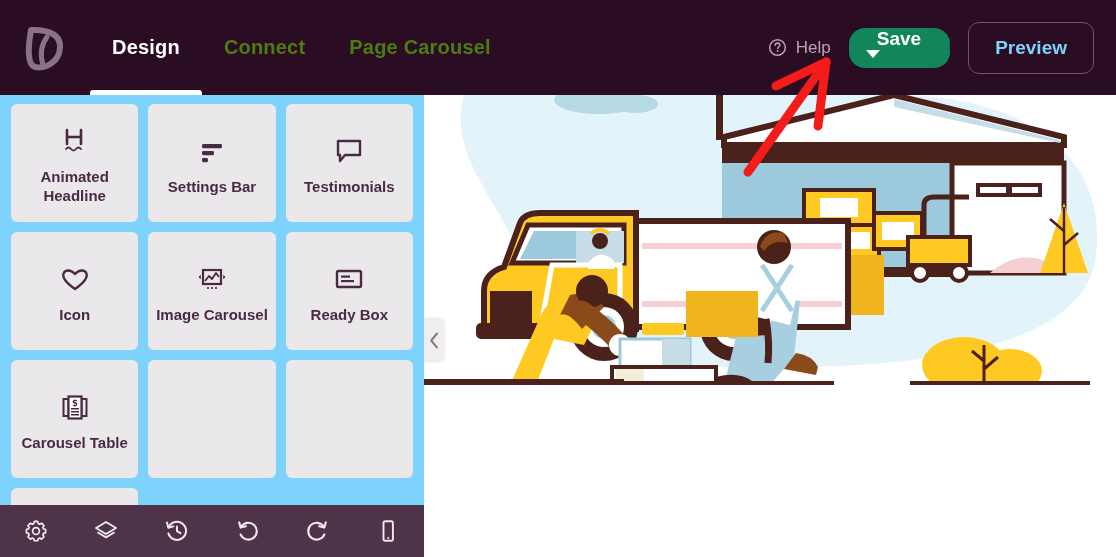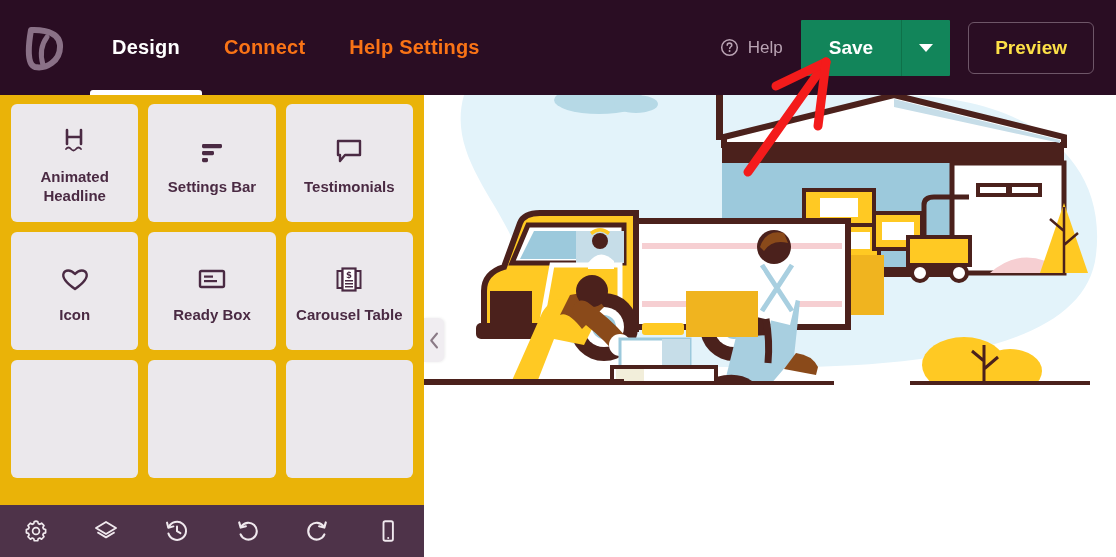--- a/index.html
+++ b/index.html
@@ -22,21 +22,21 @@
     width: 90px; height: 95px;
     display: flex; align-items: center; justify-content: center;
     flex: 0 0 90px;
   }
   .nav-tabs { display: flex; align-items: stretch; height: 95px; }
   .nav-tab {
     position: relative;
     display: flex; align-items: center; justify-content: center;
     padding: 0 22px;
     height: 95px;
-    color: #f97316;
+    color: #4d7c0f;
     font-size: 20px;
     font-weight: bold;
     letter-spacing: .2px;
     white-space: nowrap;
     cursor: pointer;
   }
   .nav-tab.active { color: #ffffff; }
   .nav-tab.active::after {
     content: "";
     position: absolute; left: 0; right: 0; bottom: 0;
@@ -50,23 +50,24 @@
     padding-right: 22px;
   }
   .help-btn {
     display: flex; align-items: center; gap: 9px;
     color: #b9a3b3; font-size: 17px; cursor: pointer;
     white-space: nowrap;
   }
   .save-group {
     display: flex; align-items: stretch;
     background: #12855a;
-    border-radius: 1px;
+    border-radius: 16px;
     overflow: hidden;
-    height: 56px;
+    height: 40px;
+    flex-direction: column;
   }
   .save-main {
     display: flex; align-items: center; justify-content: center;
     color: #fff; font-size: 19px; font-weight: bold;
     padding: 0 28px; cursor: pointer;
     border-right: 1px solid #0e7149;
     white-space: nowrap;
   }
   .save-caret {
     display: flex; align-items: center; justify-content: center;
@@ -74,30 +75,30 @@
   }
   .caret-tri {
     width: 0; height: 0;
     border-left: 7px solid transparent;
     border-right: 7px solid transparent;
     border-top: 8px solid #fff;
   }
   .preview-btn {
     display: flex; align-items: center; justify-content: flex-end;
     height: 52px; padding: 0 26px;
-    border: 1px solid #6e5668; border-radius: 6px;
-    color: #fde047; font-size: 19px; font-weight: bold;
+    border: 1px solid #6e5668; border-radius: 11px;
+    color: #7dd3fc; font-size: 19px; font-weight: bold;
     cursor: pointer; white-space: nowrap;
   }
 
   
   .sidebar {
     position: absolute; top: 95px; left: 0;
     width: 424px; height: 462px;
-    background: #eab308;
+    background: #7dd3fc;
     overflow: hidden;
   }
   .widget-grid {
     display: grid;
     grid-template-columns: repeat(3, 1fr);
     gap: 10px;
     padding: 9px 11px 0 11px;
   }
   .widget-card {
     background: #ebe8ec;
@@ -185,21 +186,21 @@
     </div>
 
     <div class="nav-tabs">
       <div class="nav-tab active">
         <span>Design</span>
       </div>
       <div class="nav-tab">
         <span>Connect</span>
       </div>
       <div class="nav-tab">
-        <span>Help Settings</span>
+        <span>Page Carousel</span>
       </div>
     </div>
 
     <div class="topbar-right">
 
       <div class="help-btn">
         <svg width="19" height="19" viewBox="0 0 20 20">
           <circle cx="10" cy="10" r="8.2" fill="none" stroke="#b9a3b3" stroke-width="1.6"></circle>
           <path d="M7.6 7.6 C7.6 6.2 8.7 5.4 10 5.4 C11.4 5.4 12.4 6.2 12.4 7.5 C12.4 9.2 10.2 9.3 10.2 11.1" fill="none" stroke="#b9a3b3" stroke-width="1.6" stroke-linecap="round"></path>
           <circle cx="10.1" cy="13.8" r="1.05" fill="#b9a3b3"></circle>
@@ -257,20 +258,34 @@
 
       <div class="widget-card">
         <div class="widget-icon">
           <svg width="34" height="34" viewBox="0 0 34 34">
             <path d="M17 27 C7 20 4 15.5 5.6 11.4 C7 7.8 12.4 7 17 12 C21.6 7 27 7.8 28.4 11.4 C30 15.5 27 20 17 27 Z" fill="none" stroke="#4a2a43" stroke-width="2.4" stroke-linejoin="round"></path>
           </svg>
         </div>
         <div class="widget-label">Icon</div>
       </div>
 
+      <div class="widget-card">
+        <div class="widget-icon">
+          <svg width="36" height="34" viewBox="0 0 36 34">
+            <rect x="9" y="8" width="18" height="14" fill="none" stroke="#4a2a43" stroke-width="2.2"></rect>
+            <path d="M11 19 L15 14 L18 17 L22 11 L25 15" fill="none" stroke="#4a2a43" stroke-width="1.8" stroke-linejoin="round"></path>
+            <path d="M4.5 15 L6.8 12.8 V17.2 Z" fill="#4a2a43"></path>
+            <path d="M31.5 15 L29.2 12.8 V17.2 Z" fill="#4a2a43"></path>
+            <circle cx="14" cy="26" r="1.1" fill="#4a2a43"></circle>
+            <circle cx="18" cy="26" r="1.1" fill="#4a2a43"></circle>
+            <circle cx="22" cy="26" r="1.1" fill="#4a2a43"></circle>
+          </svg>
+        </div>
+        <div class="widget-label">Image Carousel</div>
+      </div>
 
 
       <div class="widget-card">
         <div class="widget-icon">
           <svg width="34" height="34" viewBox="0 0 34 34">
             <rect x="5" y="9" width="24" height="16" rx="1.5" fill="none" stroke="#4a2a43" stroke-width="2.4"></rect>
             <rect x="9" y="13.5" width="9" height="2.2" fill="#4a2a43"></rect>
             <rect x="9" y="18" width="13" height="2.2" fill="#4a2a43"></rect>
           </svg>
         </div>

